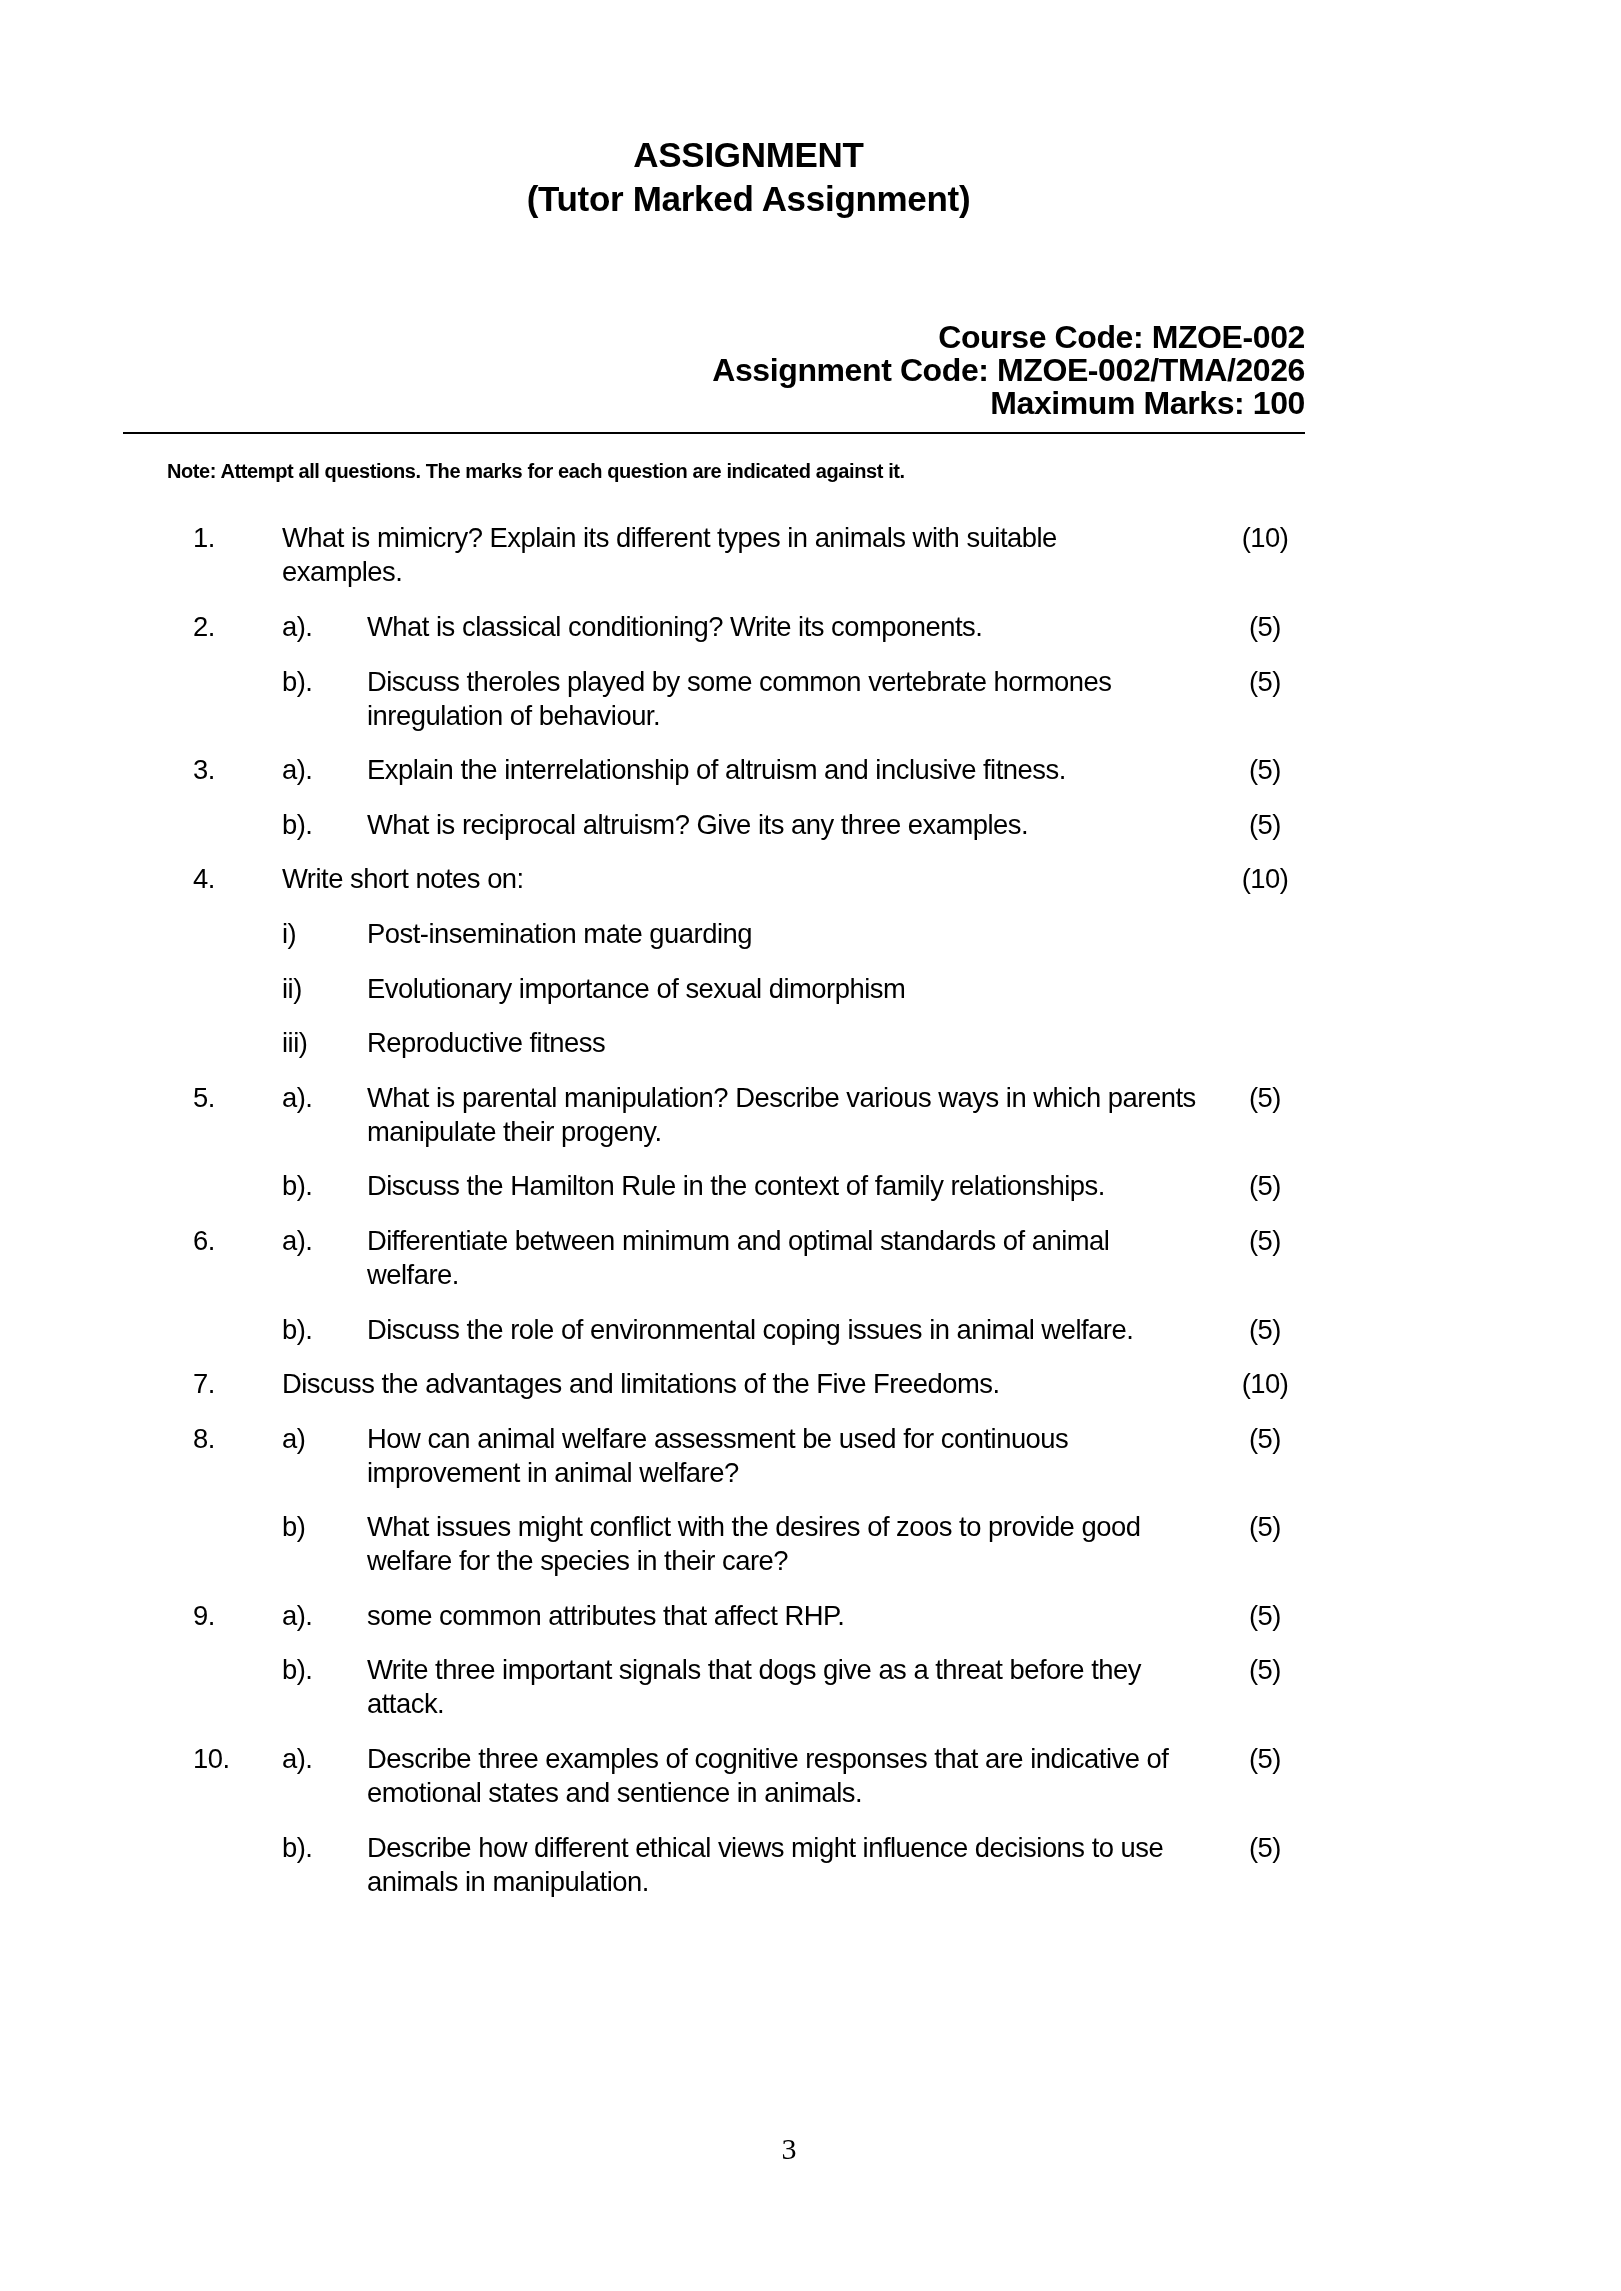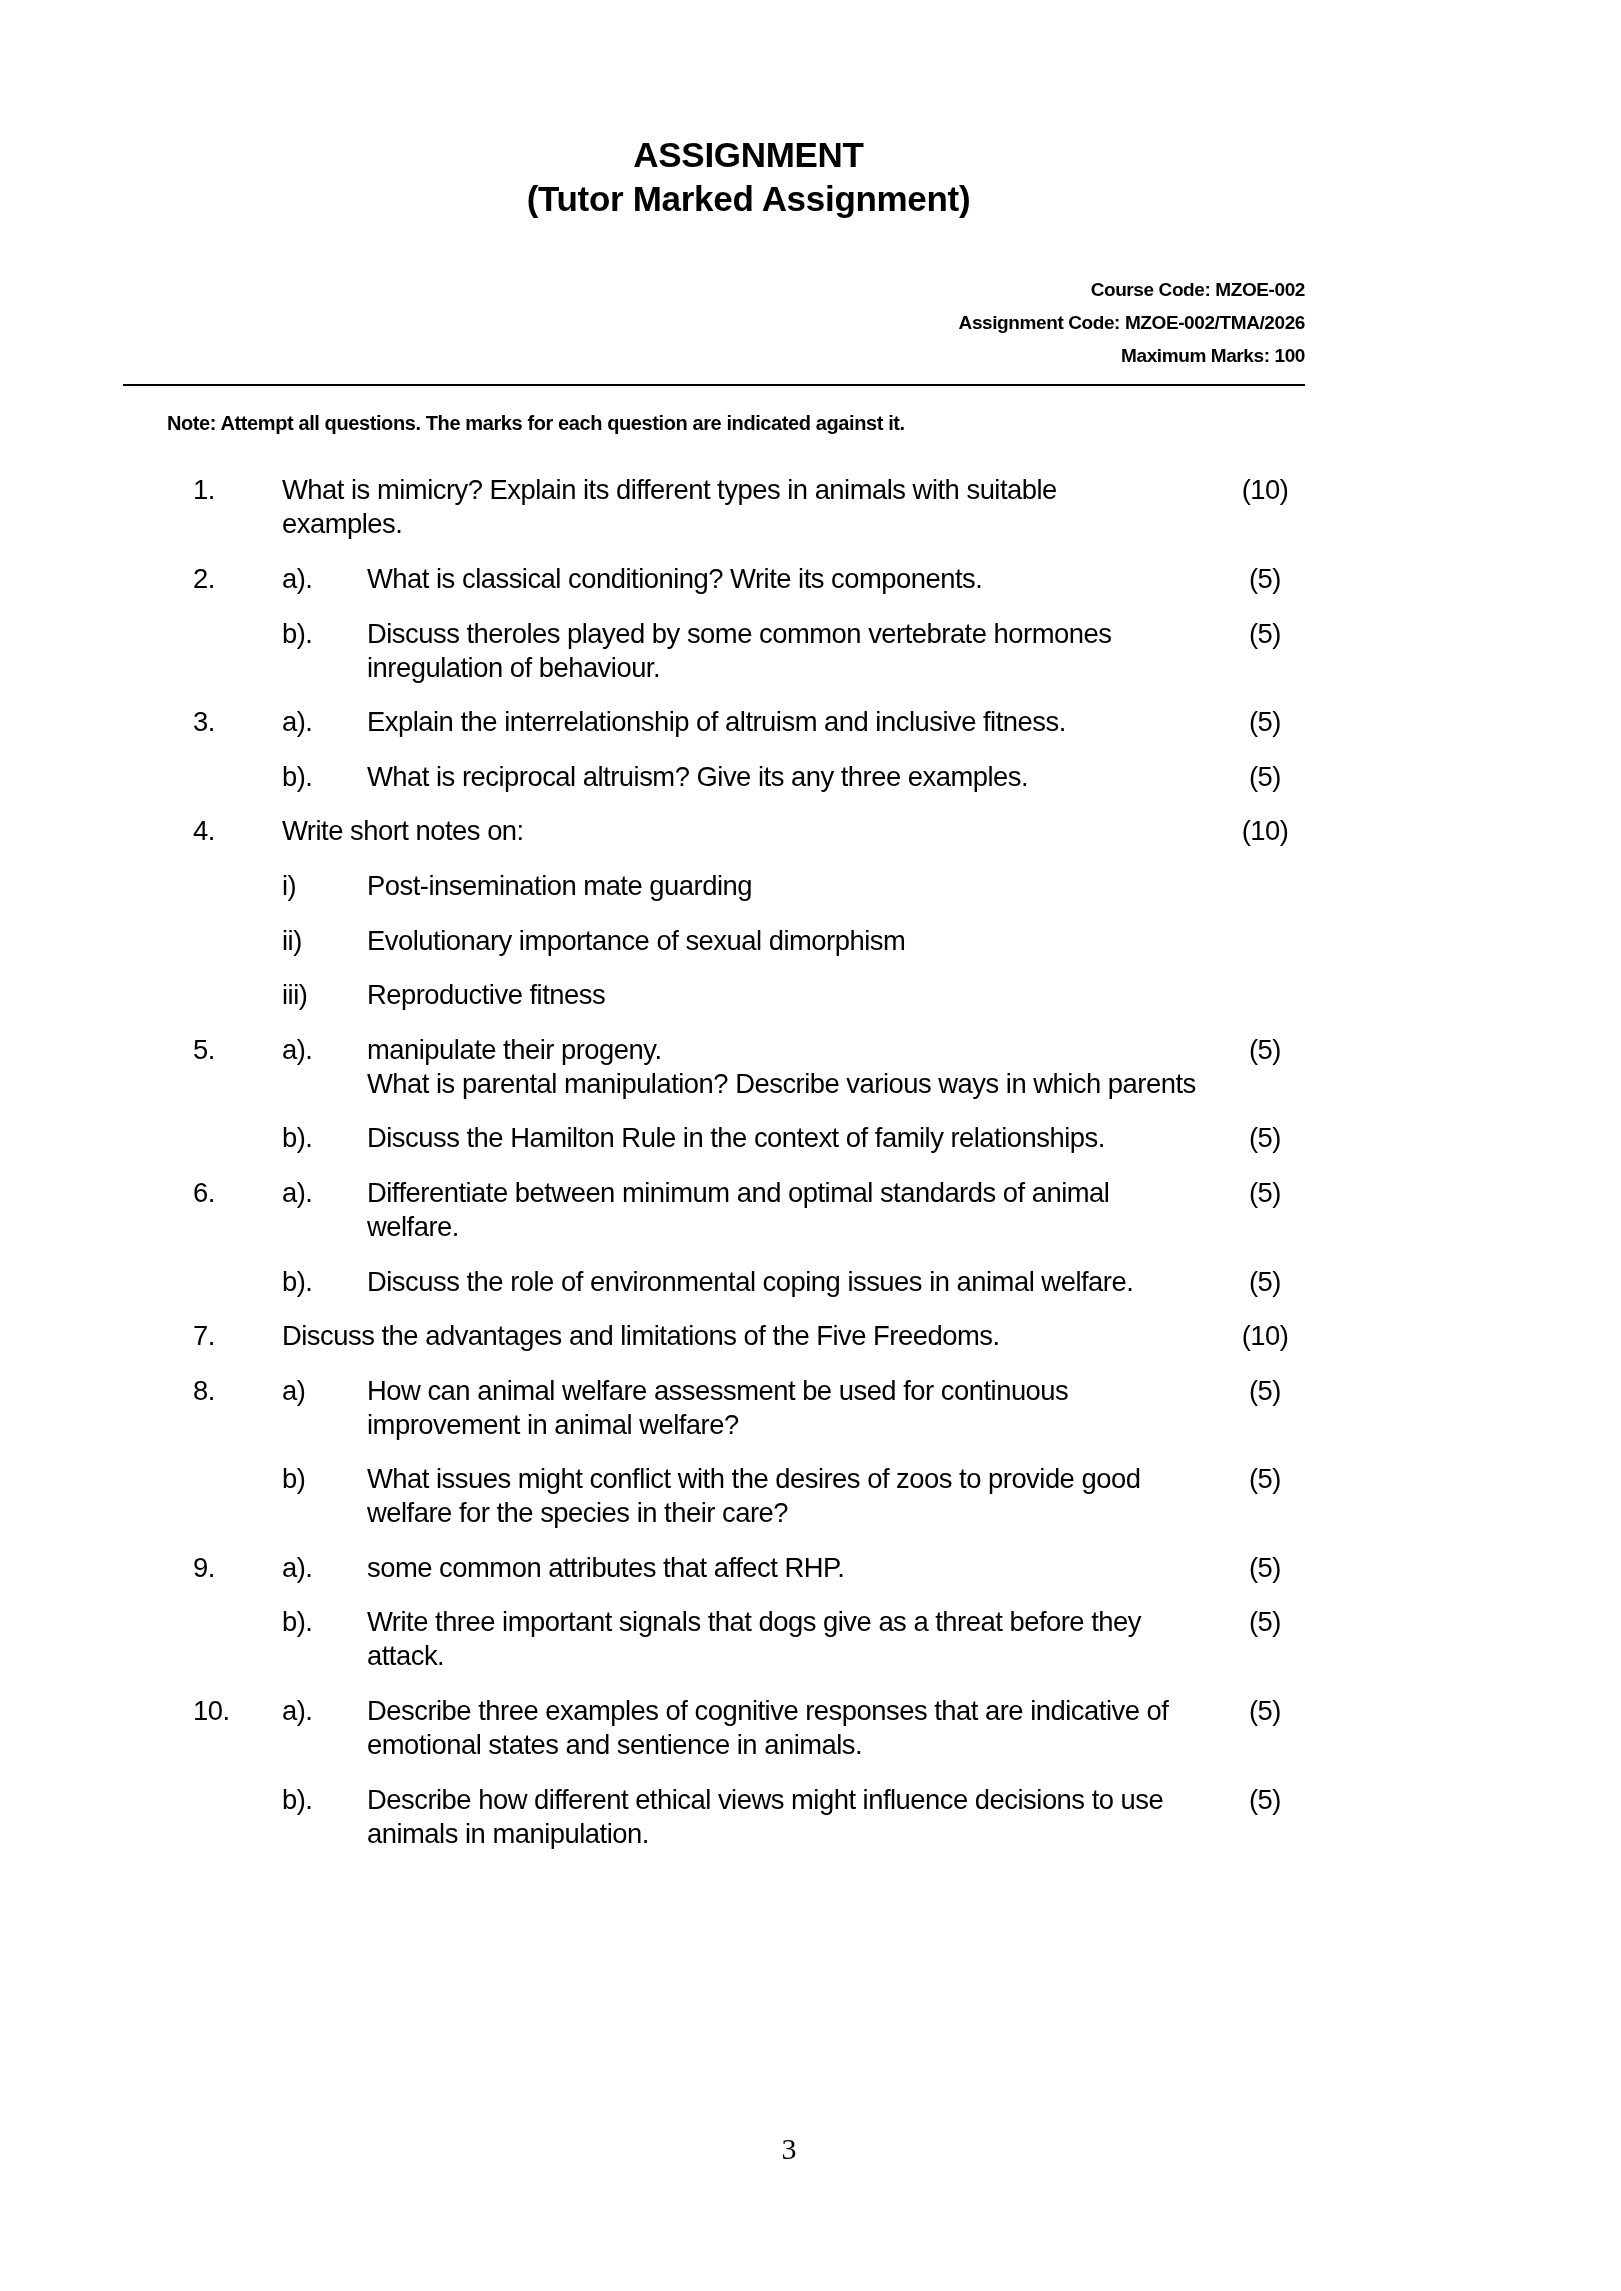--- a/index.html
+++ b/index.html
@@ -26,25 +26,25 @@
     text-align: center;
     font-weight: bold;
     font-size: 35px;
     line-height: 44px;
     letter-spacing: -0.3px;
   }
   .title-block .t1, .title-block .t2 { display: block; }
 
   
   .codes {
-    margin-top: 52px;
+    margin-top: 100px;
     padding-right: 192px;
     text-align: right;
     font-weight: bold;
-    font-size: 19px;
+    font-size: 32px;
     line-height: 33px;
     letter-spacing: -0.4px;
   }
   .codes div { white-space: pre; }
 
   
   .rule {
     margin: 11.8px 192px 0 123px;
     border: none;
     border-top: 2.9px solid #000000;
@@ -182,22 +182,22 @@
         <span class="c-label">iii)</span>
         <span class="c-text">
           <span class="line">Reproductive fitness</span>
         </span>
         <span class="c-marks"></span>
       </div>
       <div class="row">
         <span class="c-num">5.</span>
         <span class="c-label">a).</span>
         <span class="c-text">
+          <span class="line">What is parental manipulation? Describe various ways in which parents</span>
           <span class="line">manipulate their progeny.</span>
-          <span class="line">What is parental manipulation? Describe various ways in which parents</span>
         </span>
         <span class="c-marks">(5)</span>
       </div>
       <div class="row">
         <span class="c-num"></span>
         <span class="c-label">b).</span>
         <span class="c-text">
           <span class="line">Discuss the Hamilton Rule in the context of family relationships.</span>
         </span>
         <span class="c-marks">(5)</span>

